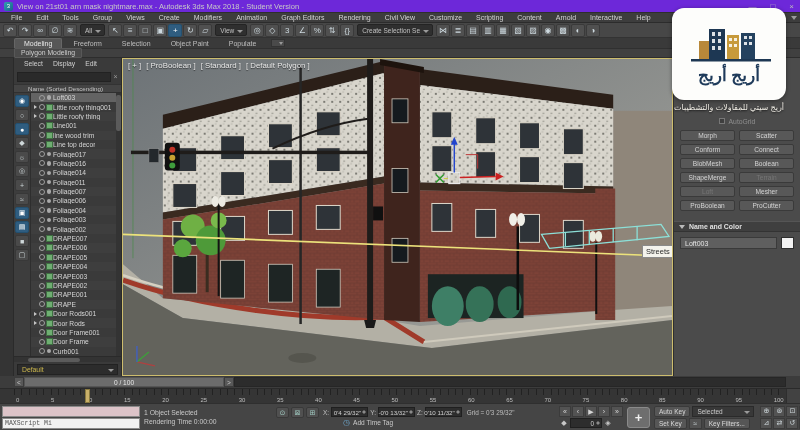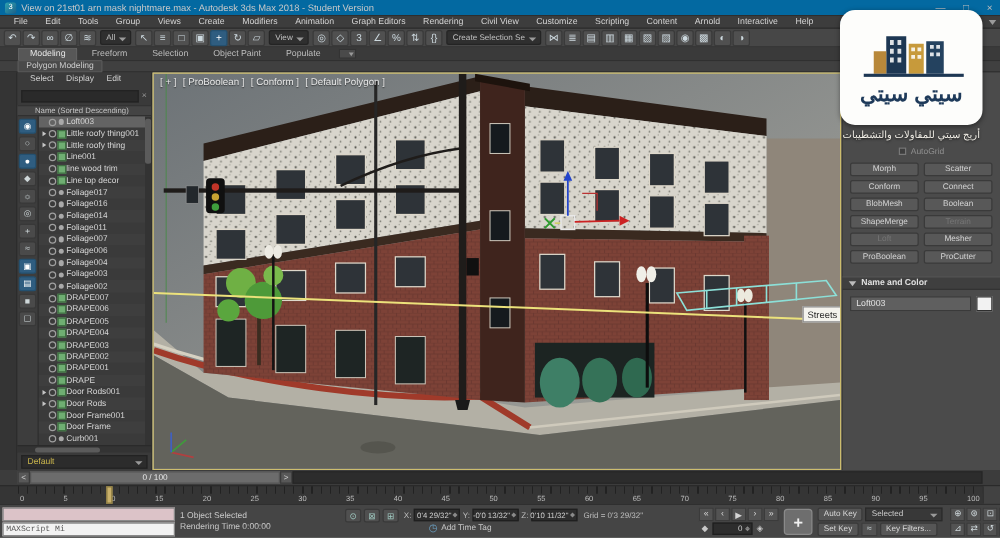--- a/index.html
+++ b/index.html
@@ -1,21 +1,21 @@
 <!DOCTYPE html>
 <html><head>
 <meta charset="utf-8">
 <style>
 *{box-sizing:border-box;margin:0;padding:0}
 html,body{width:800px;height:430px;overflow:hidden}
 body{background:#3c3c3c;font-family:"Liberation Sans",sans-serif;color:#cfcfcf;position:relative}
 #app{width:800px;height:430px;display:flex;flex-direction:column}
 
 
-.titlebar{height:13px;background:#0369a1;display:flex;align-items:center;padding:0 4px;border-bottom:1px solid #2e2e2e}
+.titlebar{height:13px;background:#6d28d9;display:flex;align-items:center;padding:0 4px;border-bottom:1px solid #2e2e2e}
 .appbadge{width:9px;height:9px;border-radius:2px;background:linear-gradient(135deg,#2fa3b0,#1b5f8a);color:#fff;font-size:6px;line-height:9px;text-align:center;margin-right:4px;flex:none}
 .titletext{font-size:7.5px;color:#c8c8c8;white-space:nowrap}
 .winbtns{margin-left:auto;display:flex;gap:14px;padding-right:2px}
 .winbtn{font-size:8px;color:#bdbdbd;line-height:11px;cursor:default}
 
 
 .menubar{height:10px;background:#3d3d3d;display:flex;align-items:center;padding-left:4px;border-bottom:1px solid #2c2c2c;position:relative}
 .mitem{font-size:7px;color:#d4d4d4;padding:0 7px;white-space:nowrap}
 .userchip{display:flex;align-items:center;gap:3px;margin-left:14px}
 .usericon{color:#7fa8cc;font-size:7px}
@@ -717,21 +717,21 @@
         <g stroke-width="1.4">
           <line x1="14" y1="304" x2="32" y2="308" stroke="#b04040"></line>
           <line x1="14" y1="304" x2="26" y2="294" stroke="#3f9c3c"></line>
           <line x1="14" y1="304" x2="14" y2="288" stroke="#4060c0"></line>
         </g>
       </svg>
 
       <div class="vplabel">
         <span>[ + ]</span>
         <span>[ ProBoolean ]</span>
-        <span>[ Conform ]</span>
+        <span>[ Standard ]</span>
         <span>[ Default Polygon ]</span>
       </div>
       <div class="vtooltip">Streets</div>
     </div>
 
     <div class="cmdpanel">
       <div class="autogrid">
         <span class="agbox"></span>
         <span class="aglabel">AutoGrid</span>
       </div>
@@ -887,16 +887,16 @@
           <rect x="55" y="15" width="3" height="3"></rect>
         <rect x="50" y="21" width="3" height="3"></rect>
           <rect x="55" y="21" width="3" height="3"></rect>
         <rect x="65" y="13" width="3" height="3"></rect>
           <rect x="70" y="13" width="3" height="3"></rect>
         <rect x="65" y="19" width="3" height="3"></rect>
           <rect x="70" y="19" width="3" height="3"></rect>
       </g>
       <rect x="12" y="36" width="80" height="2.5" fill="#1d3753"></rect>
     </svg>
-    <div class="brand" dir="rtl">سيتي سيتي</div>
+    <div class="brand" dir="rtl">أريج أريج</div>
   </div>
   <div class="subtitle" dir="rtl">أريج سيتي للمقاولات والتشطيبات</div>
 </div>
 
 </body></html>

